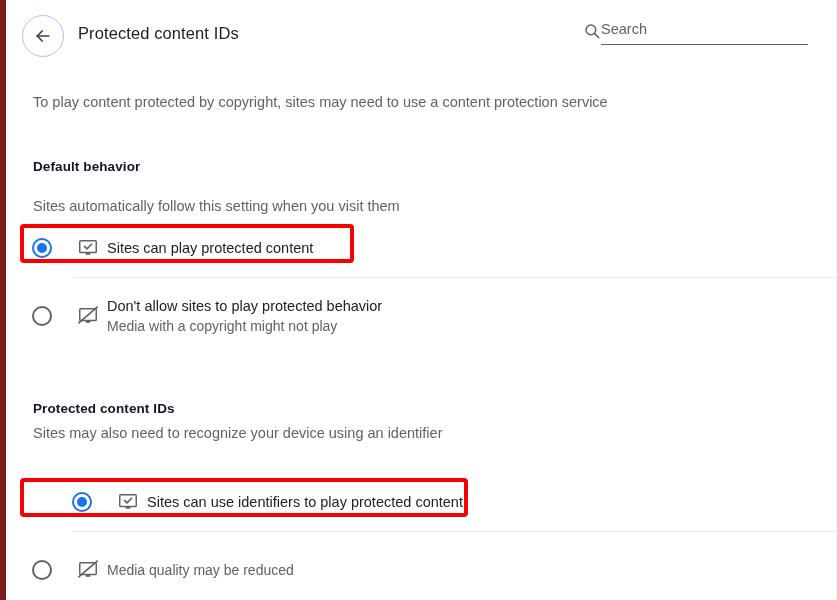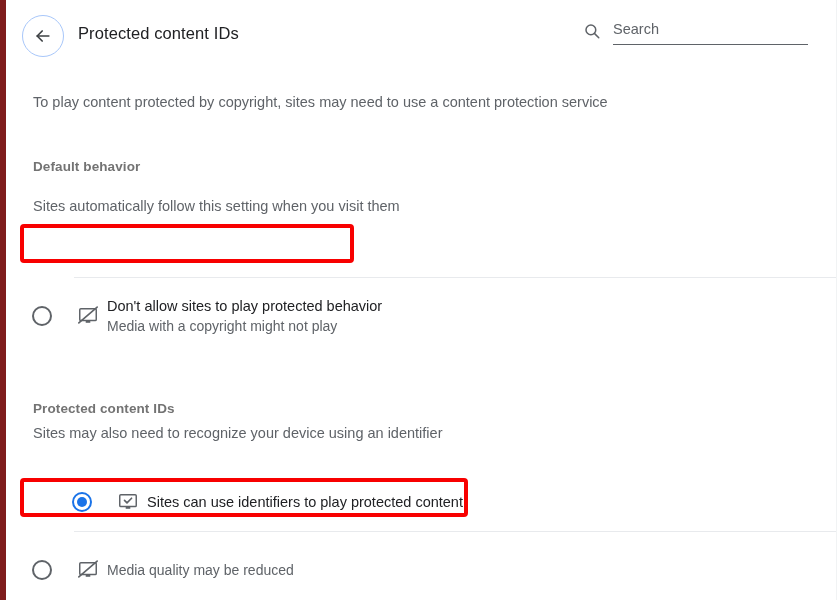--- a/index.html
+++ b/index.html
@@ -67,21 +67,20 @@
     align-items: flex-start;
   }
   .search-icon {
     width: 18px;
     height: 18px;
     margin-top: 2px;
     flex: 0 0 auto;
     color: #5f6368;
   }
   .search-field {
-    margin-left: 12px;
     flex: 1 1 auto;
     position: relative;
   }
   .search-input {
     border: none;
     outline: none;
     width: 100%;
     font-family: "Liberation Sans", sans-serif;
     font-size: 14.5px;
     color: #3c4043;
@@ -105,21 +104,21 @@
     color: #5f6368;
     line-height: 20px;
     white-space: nowrap;
   }
 
   .section-title {
     position: absolute;
     left: 27px;
     font-size: 13.5px;
     font-weight: 600;
-    color: #737373;
+    color: #0f172a;
     letter-spacing: 0.1px;
     white-space: nowrap;
   }
   .section-sub {
     position: absolute;
     left: 27px;
     font-size: 14.5px;
     color: #5f6368;
     line-height: 20px;
     white-space: nowrap;
@@ -236,20 +235,33 @@
       </div>
     </div>
   </div>
 
   <div class="intro">To play content protected by copyright, sites may need to use a content protection service</div>
 
   <div class="section-title" style="top:159px;">Default behavior</div>
 
   <div class="section-sub" style="top:196px;">Sites automatically follow this setting when you visit them</div>
 
+  <div class="radio-row" style="top:220px;">
+    <div class="radio checked"></div>
+    <span class="row-icon">
+      <svg width="22" height="22" viewBox="0 0 24 24" fill="none" stroke="#5f6368" stroke-width="1.6" stroke-linecap="round" stroke-linejoin="round">
+        <rect x="3" y="4" width="18" height="13" rx="1.2"></rect>
+        <polyline points="8.2 10.2 10.9 12.9 15.9 7.9" stroke-width="1.8"></polyline>
+        <rect x="9.5" y="17" width="5" height="2.4" fill="#5f6368" stroke="none"></rect>
+      </svg>
+    </span>
+    <div class="row-text">
+      <div class="row-label">Sites can play protected content</div>
+    </div>
+  </div>
 
   <div class="redbox" style="left:14px; top:224px; width:334px; height:39px;"></div>
 
   <div class="divider" style="top:277px;"></div>
 
   <div class="radio-row" style="top:288px;">
     <div class="radio"></div>
     <span class="row-icon">
       <svg width="22" height="22" viewBox="0 0 24 24" fill="none" stroke="#5f6368" stroke-width="1.6" stroke-linecap="round" stroke-linejoin="round">
         <rect x="3" y="4" width="18" height="13" rx="1.2"></rect>

